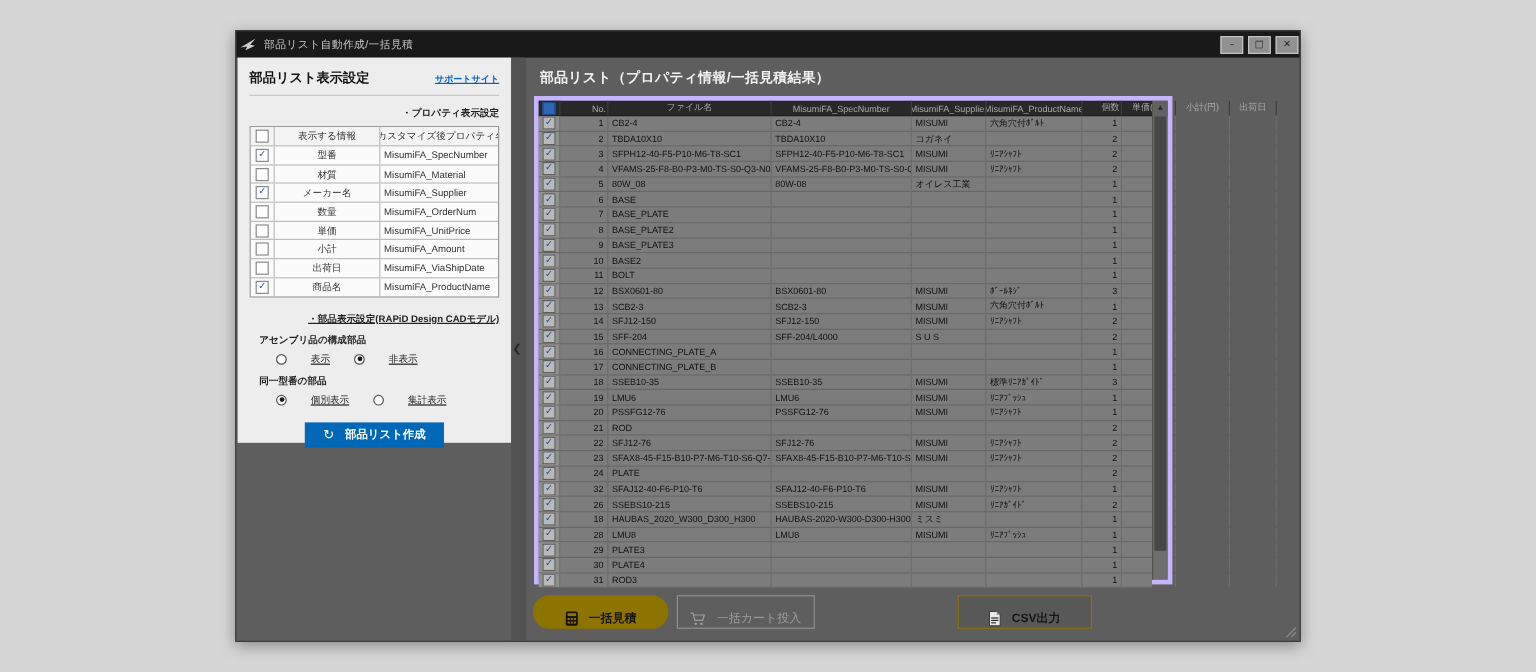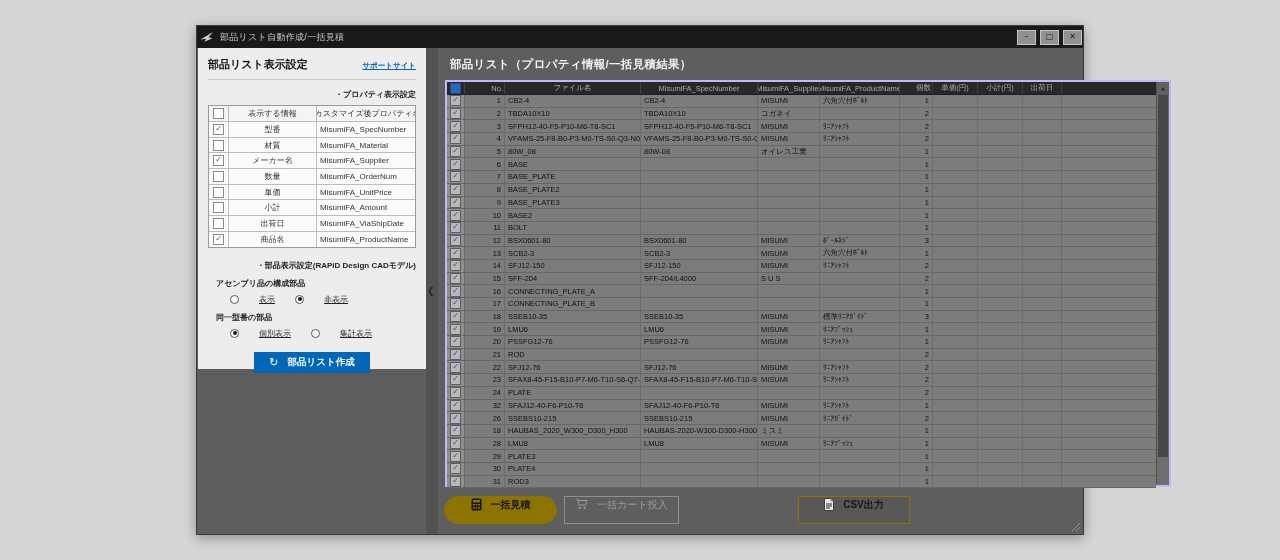--- a/index.html
+++ b/index.html
@@ -31,38 +31,38 @@
   .rdo{width:9px;height:9px;border-radius:50%;border:1px solid #555;background:#fff;box-sizing:border-box;position:relative;flex:none;}
   .rdo.sel::after{content:"";position:absolute;left:1.5px;top:1.5px;width:4px;height:4px;border-radius:50%;background:#1a1a1a;}
   .create-btn{margin:13px auto 0;width:116px;height:21px;background:#0068b7;border:none;color:#fff;font-size:9.5px;font-weight:bold;display:flex;align-items:center;justify-content:center;gap:9px;cursor:pointer;font-family:inherit;}
   .refresh-gl{font-size:11px;font-weight:normal;font-family:"DejaVu Sans",sans-serif;}
   
   .strip{position:absolute;left:229px;top:22px;width:12px;bottom:0;background:#525252;}
   .strip .chev{position:absolute;top:49%;left:1px;color:#262626;font-size:9px;font-family:"DejaVu Sans",sans-serif;}
   
   .rpanel{position:absolute;left:241px;top:22px;right:0;bottom:0;}
   .rtitle{margin:9px 0 0 12px;font-size:11.5px;font-weight:bold;color:#f2f2f2;letter-spacing:.3px;}
-  .table-wrap{position:absolute;left:7px;top:32px;width:726px;height:407px;border:2px solid #c4b5fd;box-sizing:border-box;background:#6d6d6d;}
+  .table-wrap{position:absolute;left:7px;top:32px;width:532px;height:407px;border:4px solid #c4b5fd;box-sizing:border-box;background:#6d6d6d;}
   .tbl{position:absolute;left:0;top:0;right:13px;bottom:0;}
   .prow{display:grid;grid-template-columns:18px 40px 136px 117px 62px 80px 33px 45px 45px 39px;height:12.7px;background:#7c7c7c;border-bottom:1px solid #676767;box-sizing:border-box;}
   .prow.phead{height:13px;background:#282828;border-bottom:1px solid #1d1d1d;}
   .pcell{border-right:1px solid #6d6d6d;font-size:7.5px;color:#101010;display:flex;align-items:center;padding:0 3px;overflow:hidden;white-space:nowrap;box-sizing:border-box;}
   .phead .pcell{border-right:1px solid #3d3d3d;color:#aaa;justify-content:center;padding:0 1px;}
   .pcell.ccell{justify-content:center;padding:0;background:#8f8f8f;}
   .phead .pcell.ccell{background:#282828;}
   .pcell.c-no,.pcell.c-qty{justify-content:flex-end;}
   .cbx{width:9px;height:9px;background:#b9b9b9;border:1px solid #5e5e5e;font-size:8px;line-height:8px;text-align:center;color:#1c4f9e;font-weight:bold;}
   .hcbx{width:9px;height:9px;background:#2f66b5;border:1px solid #1d4a8c;font-size:8px;line-height:8px;text-align:center;color:#fff;font-weight:bold;}
   
   .sbar{position:absolute;right:0;top:0;width:13px;bottom:0;background:#6e6e6e;border-left:1px solid #515151;box-sizing:border-box;}
   .sbar .up{height:13px;background:#616161;color:#262626;font-size:5px;text-align:center;line-height:13px;cursor:pointer;font-family:"DejaVu Sans",sans-serif;}
   .sbar .thumb{position:absolute;left:1px;right:1px;top:13px;height:362px;background:#474747;cursor:pointer;}
   
   .actions{position:absolute;left:6px;top:448px;display:flex;}
-  .act{height:28px;display:flex;align-items:flex-start;justify-content:center;gap:9px;font-size:10px;box-sizing:border-box;cursor:pointer;font-family:inherit;}
+  .act{height:28px;display:flex;align-items:flex-end;justify-content:center;gap:9px;font-size:10px;box-sizing:border-box;cursor:pointer;font-family:inherit;}
   .act.quote{width:113px;border-radius:14px;background:#8d7300;border:1px solid #8d7300;color:#161616;font-weight:bold;margin-right:6px;}
   .act.cart{width:115px;background:transparent;border:1px solid #8f8f8f;color:#9d9d9d;margin-left:1px;margin-right:4px;}
   .act.csv{width:112px;background:rgba(0,0,0,.06);border:1px solid #8d7300;color:#161616;font-weight:bold;margin-left:115px;}
   .grip{position:absolute;right:2px;bottom:2px;width:12px;height:12px;}
 </style>
 </head>
 <body>
 
 <div class="window">
 
@@ -146,21 +146,21 @@
           <div class="ptrow">
             <div class="ptc">
               <span class="cbox">✓</span>
             </div>
             <div class="ptc">商品名</div>
             <div class="ptc">MisumiFA_ProductName</div>
           </div>
         </div>
     </div>
 
-    <div class="sec-label" style="margin-top:12px;">・部品表示設定(RAPiD Design CADモデル)</div>
+    <div class="sec-label" style="margin-top:12px;text-decoration:underline;">・部品表示設定(RAPiD Design CADモデル)</div>
 
     <div class="grp-label">アセンブリ品の構成部品</div>
     <div class="radio-row" id="assembly-radios">
         <span class="radio-opt">
           <span class="rdo"></span>
           <span>表示</span>
         </span>
         <span class="radio-opt">
           <span class="rdo sel"></span>
           <span>非表示</span>

